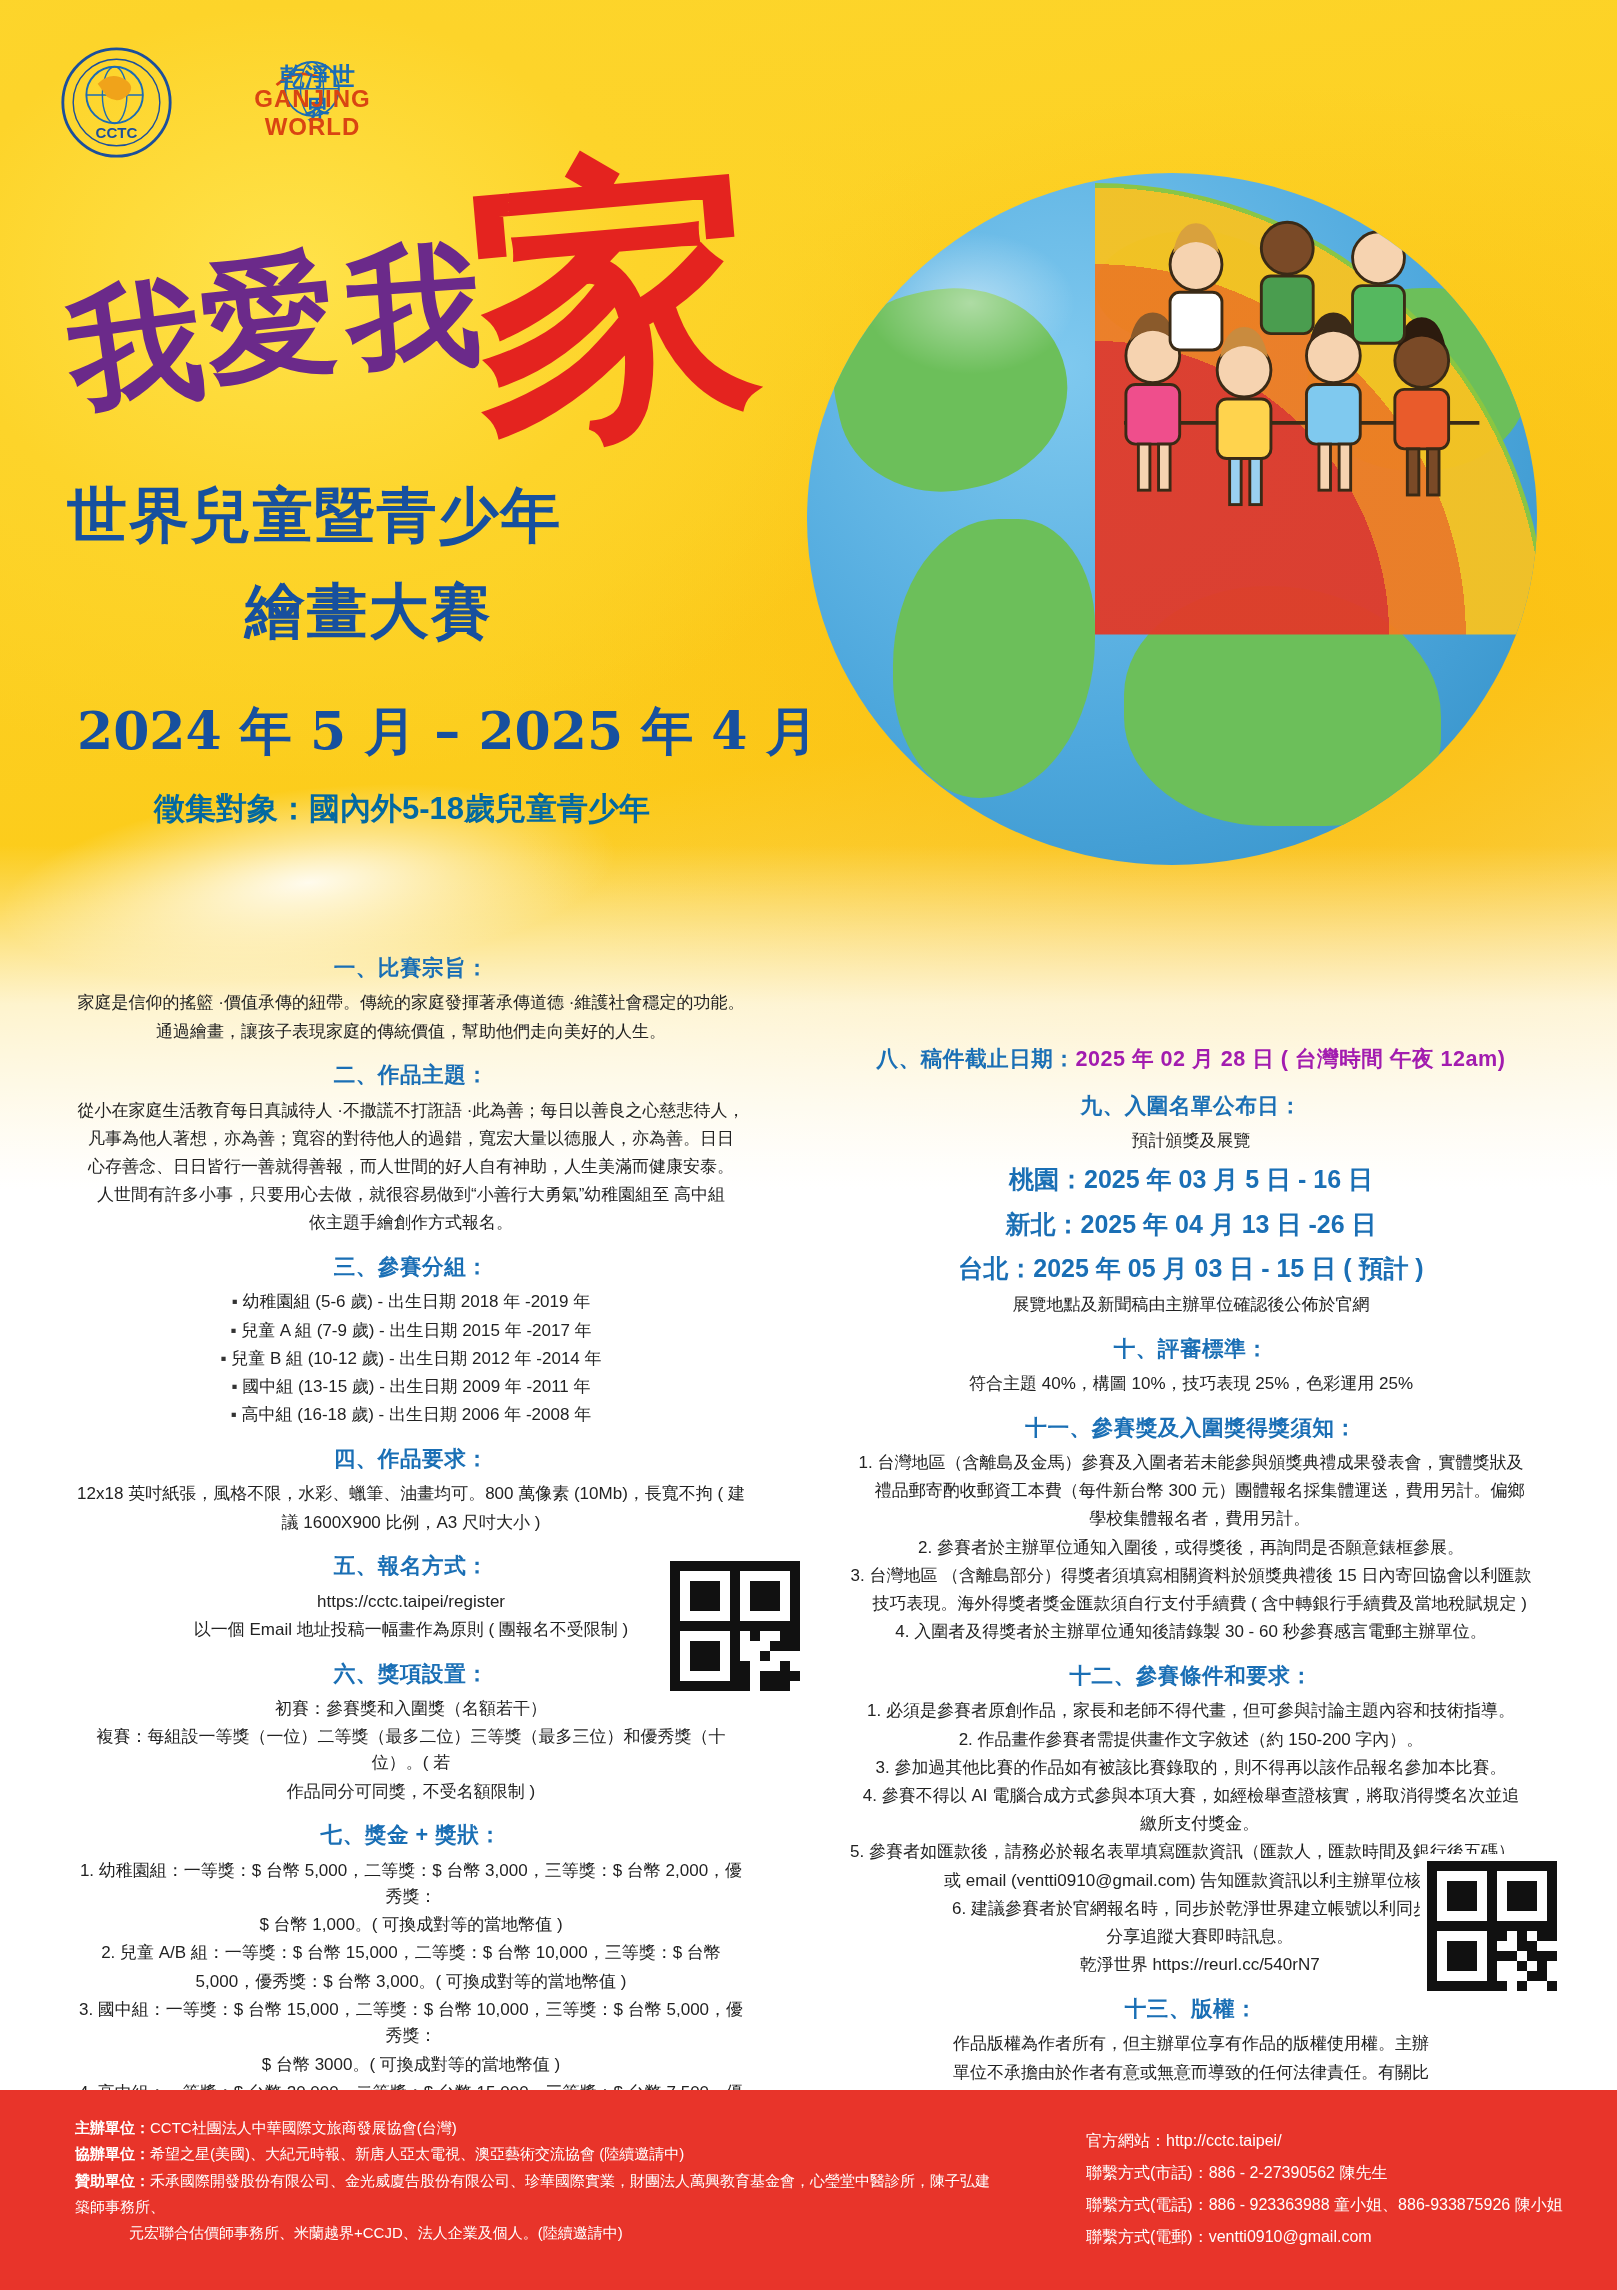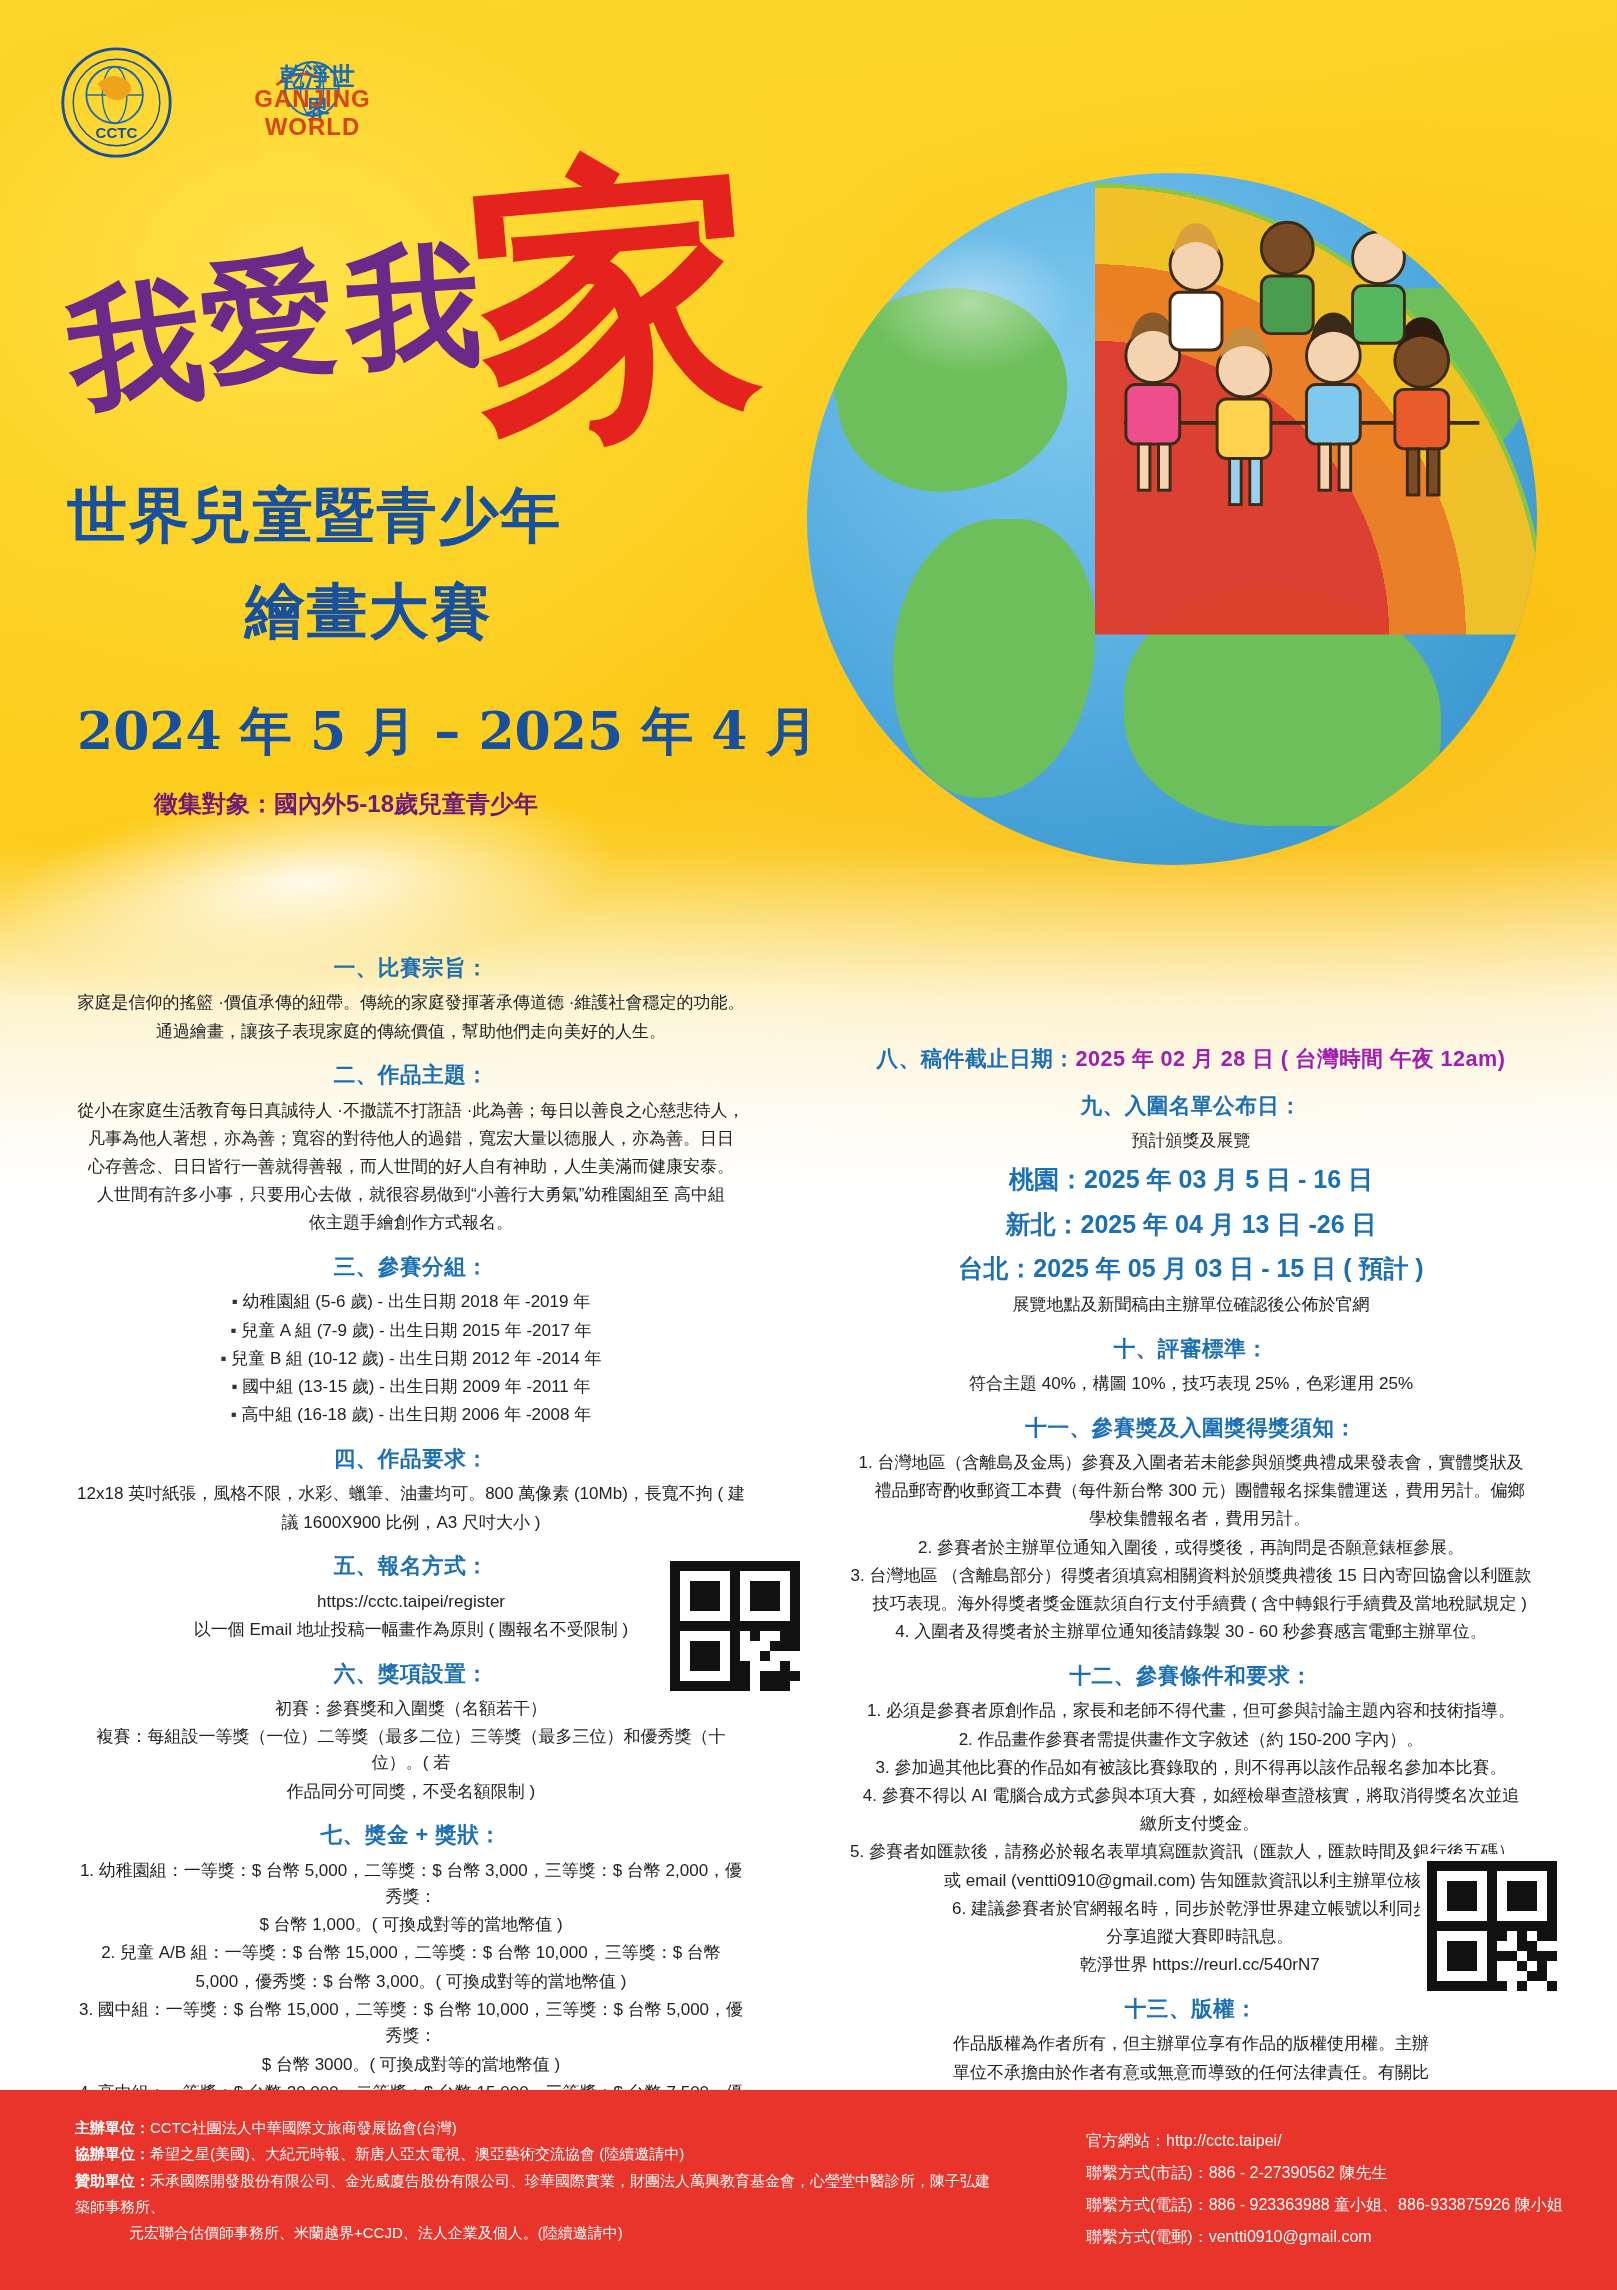--- a/index.html
+++ b/index.html
@@ -71,21 +71,21 @@
     font-family:"DejaVu Serif", serif; letter-spacing:1.9px;
   }
   .daterange {
     position:absolute; left:69px; top:697px; width:865px;
     font-size:52px; font-weight:bold; color:#17509e;
     font-family:"DejaVu Serif", serif;
     margin-left:8px;
   }
   .audience {
     position:absolute; left:154px; top:788px; width:865px;
-    font-size:24px; color:#701a75; font-weight:bold;
+    font-size:31px; color:#0369a1; font-weight:bold;
   }
 
   
   .globe-wrap { position:absolute; left:788px; top:144px; width:797px; height:749px; }
   .globe {
     position:absolute; left:19px; top:29px; width:730px; height:692px;
     border-radius:50%;
     background:
       radial-gradient(circle at 35% 28%, #7fc9ef 0%, #4ea8dd 55%, #2f8cc4 100%);
     overflow:hidden;

